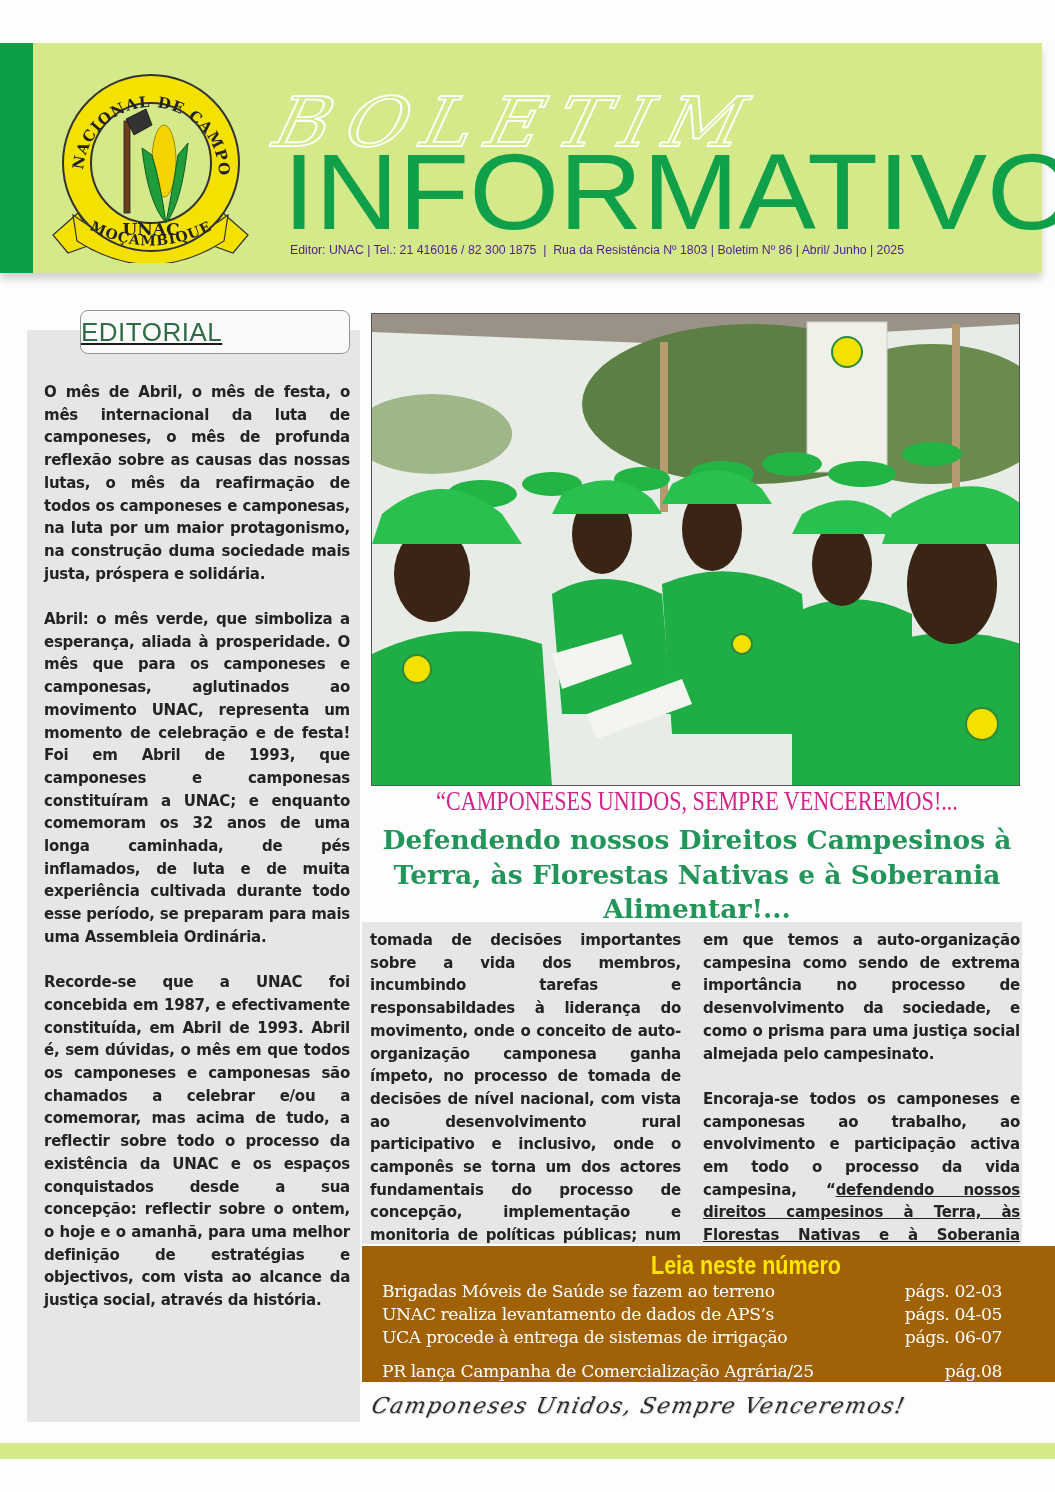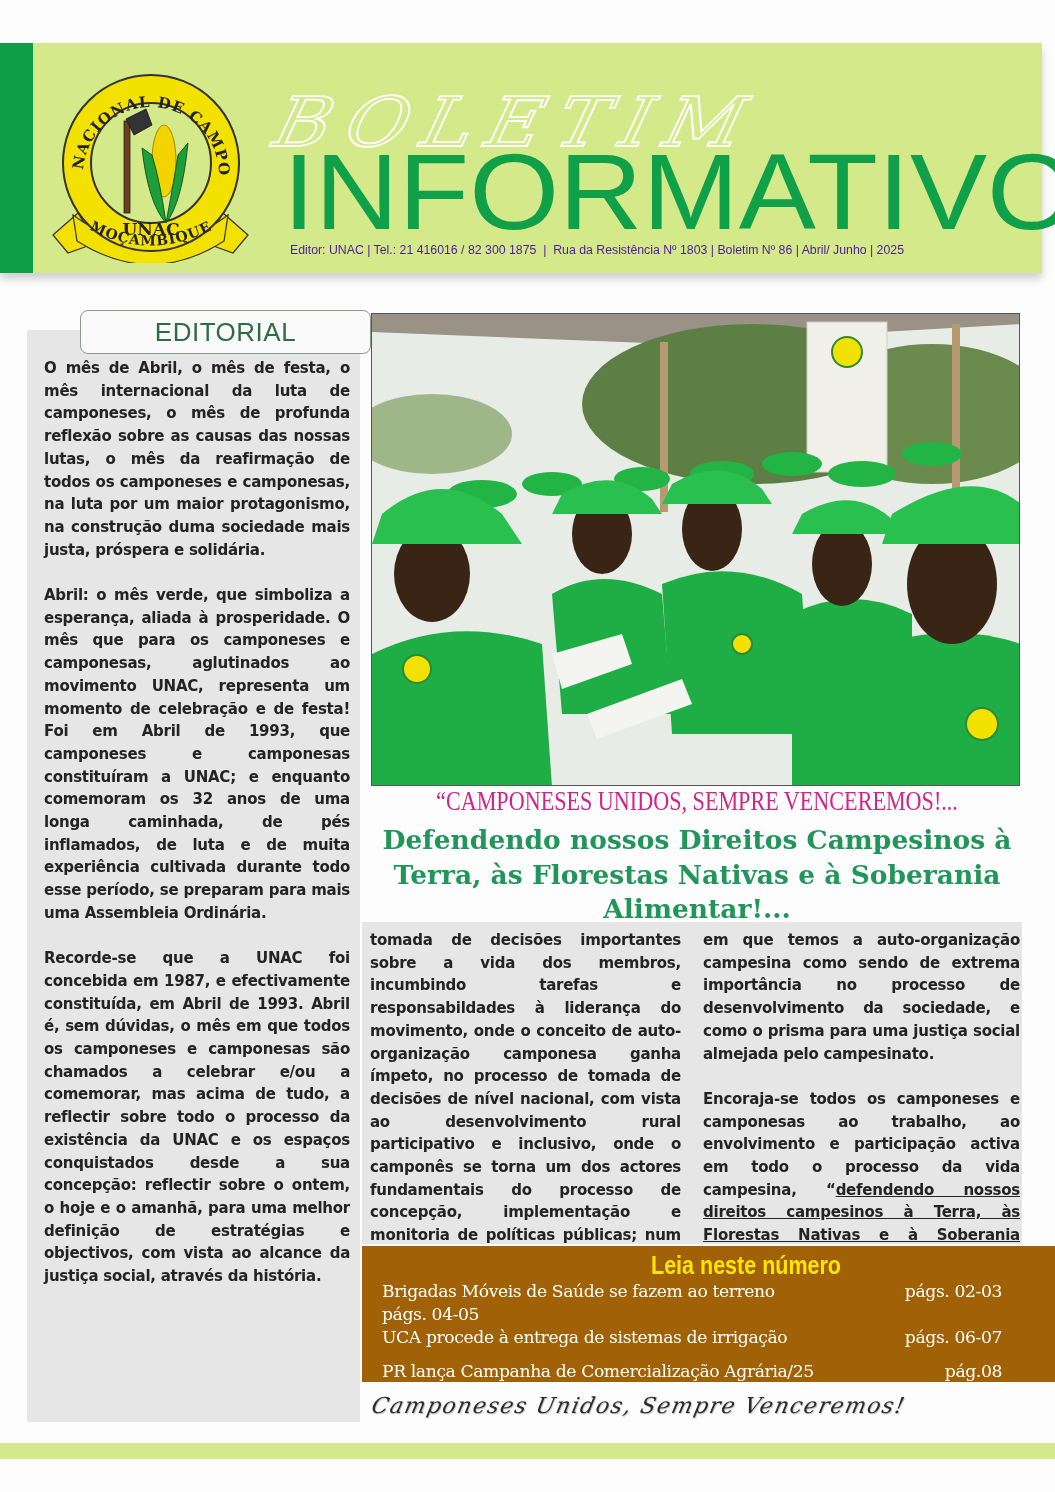--- a/index.html
+++ b/index.html
@@ -28,33 +28,33 @@
   }
   .editor-line {
     position: absolute; left: 290px; top: 200px;
     font-family: "Liberation Sans", sans-serif; font-size: 12.3px; color: #4c1d95;
     white-space: pre;
   }
 
   
   .edit-bg { position: absolute; left: 27px; top: 330px; width: 333px; height: 1092px; background: #e6e6e6; }
   .edit-title-box {
-    position: absolute; left: 80px; top: 310px; width: 291px; height: 44px;
+    position: absolute; left: 80px; top: 310px; width: 270px; height: 44px;
     border: 1.5px solid #8a9a8c; border-radius: 8px; background: #fafafa;
-    display: flex; align-items: center; justify-content: center;
+    display: flex; align-items: center;  text-decoration: underline;
   }
   .edit-title-box span { font-family: "Liberation Sans", sans-serif; font-size: 26px; color: #2f6b44; letter-spacing: 0.5px; }
   .col-text {
     position: absolute; font-family: "DejaVu Sans", sans-serif; font-weight: bold;
     font-size: 15px; line-height: 22.7px; color: #232323; text-align: justify;
     letter-spacing: -0.25px;
   }
   .col-text p { margin-bottom: 22.7px; }
   .col-text p:last-child { margin-bottom: 0; }
-  .col1 { left: 44px; top: 357px; width: 306px; }
+  .col1 { left: 44px; top: 381px; width: 306px; }
 
   
   .photo {
     position: absolute; left: 371px; top: 313px; width: 649px; height: 473px;
     border: 1px solid #555; overflow: hidden; background: #c9d3c6;
   }
   .photo svg { display: block; }
 
   
   .hl1 {
@@ -230,20 +230,21 @@
   <p><span>Encoraja-se todos os camponeses e camponesas ao trabalho, ao envolvimento e participação activa em todo o processo da vida campesina, “</span><span class="u">defendendo nossos direitos campesinos à Terra, às Florestas Nativas e à Soberania Alimentar”!</span></p>
 </div>
 
 <div class="toc">
   <div class="toc-title">Leia neste número</div>
   <div class="toc-row" style="top:34px;align-items:flex-end;">
     <span>Brigadas Móveis de Saúde se fazem ao terreno</span>
     <span class="pg">págs. 02-03</span>
   </div>
   <div class="toc-row" style="top:57px;">
+    <span>UNAC realiza levantamento de dados de APS’s</span>
     <span class="pg">págs. 04-05</span>
   </div>
   <div class="toc-row" style="top:80px;">
     <span>UCA procede à entrega de sistemas de irrigação</span>
     <span class="pg">págs. 06-07</span>
   </div>
   <div class="toc-row" style="top:114px;">
     <span>PR lança Campanha de Comercialização Agrária/25</span>
     <span class="pg">pág.08</span>
   </div>

